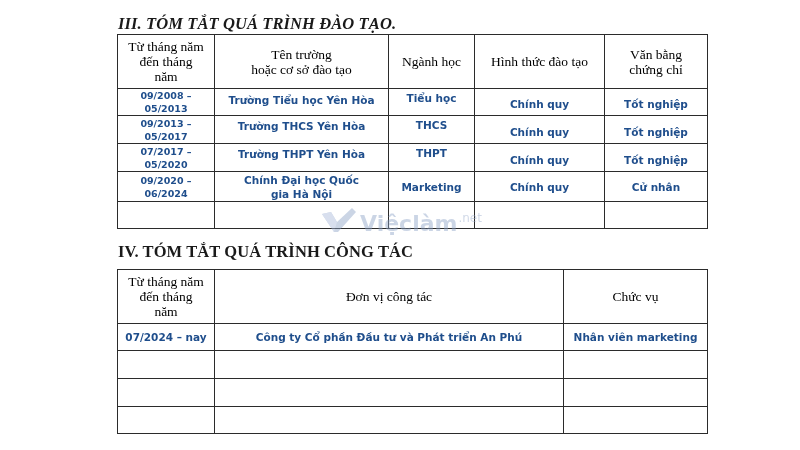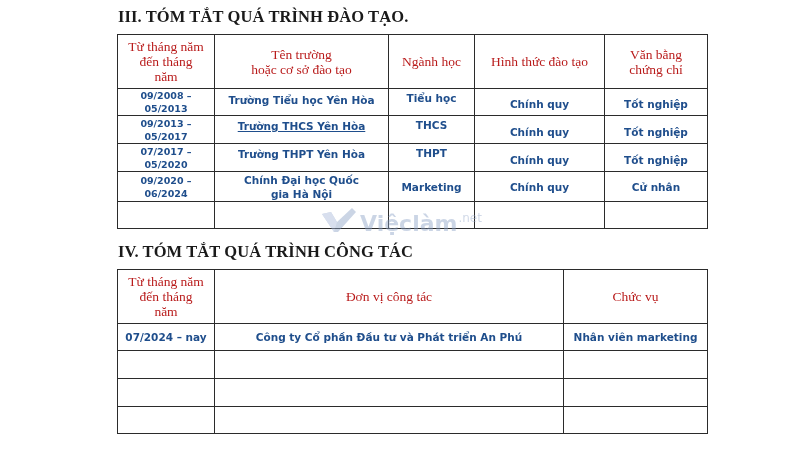--- a/index.html
+++ b/index.html
@@ -1,30 +1,30 @@
 <!DOCTYPE html>
 <html><head>
 <meta charset="utf-8">
 <style>
   html, body { margin:0; padding:0; background:#ffffff; }
   body { width:800px; height:450px; position:relative; overflow:hidden; font-family:"Liberation Serif", serif; }
   .section-title { position:absolute; left:118px; font-family:"Liberation Serif", serif; font-weight:bold; font-size:16.5px; color:#1a1a1a; letter-spacing:0.1px; white-space:nowrap; }
   table.grid { position:absolute; border-collapse:collapse; table-layout:fixed; }
   table.grid td, table.grid th { border:1.5px solid #2b2b2b; padding:0; text-align:center; vertical-align:middle; overflow:hidden; }
-  th.hdr { font-family:"Liberation Serif", serif; font-weight:normal; font-size:13.5px; color:#b91c1c; line-height:15px; }
+  th.hdr { font-family:"Liberation Serif", serif; font-weight:normal; font-size:13.5px; color:#000000; line-height:15px; }
   td.cell { font-family:"DejaVu Sans", sans-serif; font-weight:bold; font-size:10.5px; color:#1f4e8c; line-height:14px; }
   td.date { font-size:9.5px; line-height:13px; }
   .watermark { position:absolute; left:322px; top:208px; display:flex; align-items:flex-end; opacity:0.45; pointer-events:none; }
   .wm-text { font-family:"DejaVu Sans", sans-serif; font-weight:bold; font-size:22px; color:#8da3c7; margin-left:4px; line-height:24px; }
   .wm-net { font-family:"DejaVu Sans", sans-serif; font-size:12px; color:#9aaccc; margin-left:1px; margin-bottom:11px; }
 </style>
 </head>
 <body>
 
-<div class="section-title" style="top:7px;">III. TÓM TẮT QUÁ TRÌNH ĐÀO TẠO.</div>
+<div class="section-title" style="top:14px;font-style:italic;">III. TÓM TẮT QUÁ TRÌNH ĐÀO TẠO.</div>
 
 <table class="grid" style="left:117px; top:34px; width:590px;">
   <colgroup>
     <col style="width:97px">
       <col style="width:174px">
       <col style="width:86px">
       <col style="width:130px">
       <col style="width:103px">
   </colgroup>
   <tbody>
@@ -53,21 +53,21 @@
     <td class="cell" style="vertical-align:top;padding-top:4px;">Trường Tiểu học Yên Hòa</td>
     <td class="cell" style="vertical-align:top;padding-top:2px;">Tiểu học</td>
     <td class="cell" style="padding-top:4px;">Chính quy</td>
     <td class="cell" style="padding-top:4px;">Tốt nghiệp</td>
   </tr>
   <tr style="height:28px;">
     <td class="cell date">
           <div>09/2013 –</div>
           <div>05/2017</div>
         </td>
-    <td class="cell" style="vertical-align:top;padding-top:3px;text-decoration:underline;">Trường THCS Yên Hòa</td>
+    <td class="cell" style="vertical-align:top;padding-top:3px;">Trường THCS Yên Hòa</td>
     <td class="cell" style="vertical-align:top;padding-top:2px;">THCS</td>
     <td class="cell" style="padding-top:4px;">Chính quy</td>
     <td class="cell" style="padding-top:4px;">Tốt nghiệp</td>
   </tr>
   <tr style="height:28px;">
     <td class="cell date">
           <div>07/2017 –</div>
           <div>05/2020</div>
         </td>
     <td class="cell" style="vertical-align:top;padding-top:3px;">Trường THPT Yên Hòa</td>

